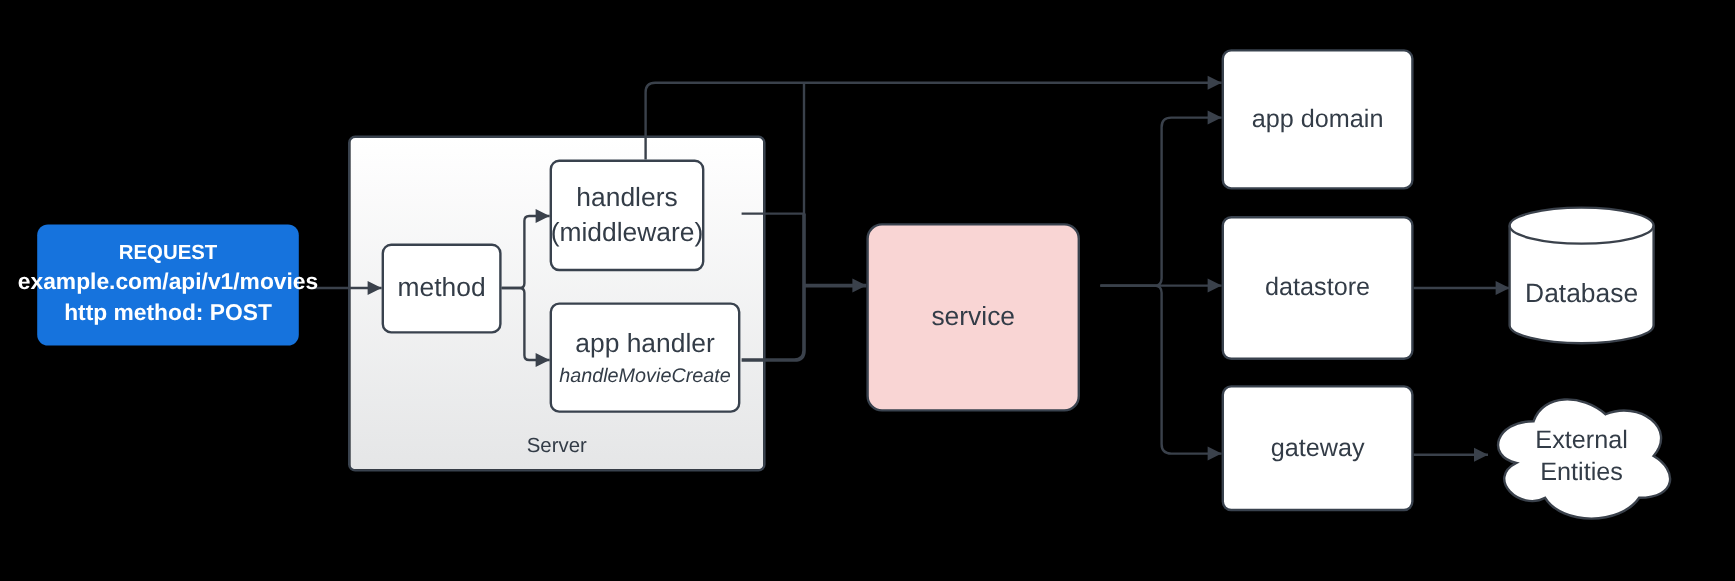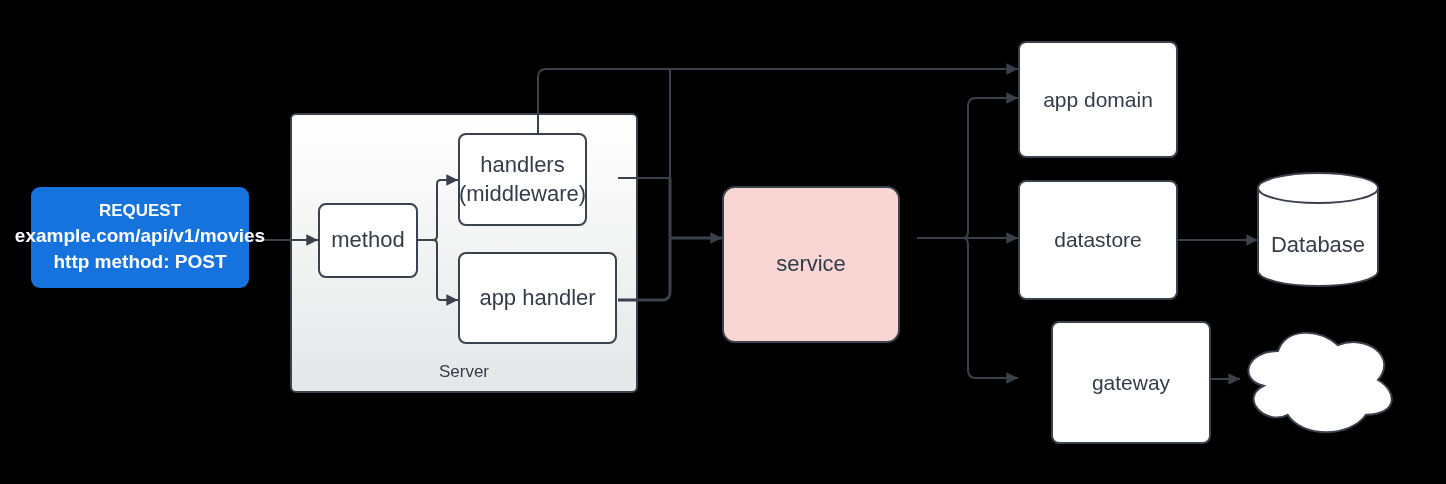--- a/index.html
+++ b/index.html
@@ -64,21 +64,21 @@
   .node.routes{left:318px;top:203px;width:100px;height:75px;}
   .node.handlers{left:458px;top:133px;width:129px;height:93px;}
   .node.app-handler{left:458px;top:252px;width:159px;height:92px;}
   .node.service{
     left:722px;top:161px;width:178px;height:157px;
     background:var(--service-fill,#F9D5D4);border-radius:13px;margin-top:25px;
   }
   .node.app-domain{left:1018px;top:41px;width:160px;height:117px;}
   .node.app-domain .sub{max-width:122px;}
   .node.datastore{left:1018px;top:180px;width:160px;height:120px;}
-  .node.gateway{left:1018px;top:321px;width:160px;height:123px;margin-left:33px;}
+  .node.gateway{left:1018px;top:321px;width:160px;height:105px;}
   .free-label{
     position:absolute;z-index:2;display:flex;align-items:center;justify-content:center;
     text-align:center;color:var(--ink,#333C47);line-height:1.3;
   }
   .db-label{left:1258px;top:173px;width:120px;height:128px;padding-top:16px;box-sizing:border-box;font-size:22px;}
   .cloud-label{left:1268px;top:322px;width:100px;height:116px;font-size:21px;}
 </style>
 </head>
 <body>
 
@@ -129,33 +129,35 @@
     <div class="label lg">method</div>
   </div>
 
   <div class="node handlers">
     <div class="label lg">handlers</div>
     <div class="label lg">(middleware)</div>
   </div>
 
   <div class="node app-handler">
     <div class="label lg">app handler</div>
+    <div class="sub">handleMovieCreate</div>
   </div>
 
   <div class="node service">
     <div class="label lg">service</div>
   </div>
 
   <div class="node app-domain">
     <div class="label">app domain</div>
   </div>
 
   <div class="node datastore">
     <div class="label">datastore</div>
   </div>
 
   <div class="node gateway">
     <div class="label">gateway</div>
   </div>
 
   <div class="free-label db-label">Database</div>
+  <div class="free-label cloud-label">External Entities</div>
 
 </div>
 
 </body></html>

